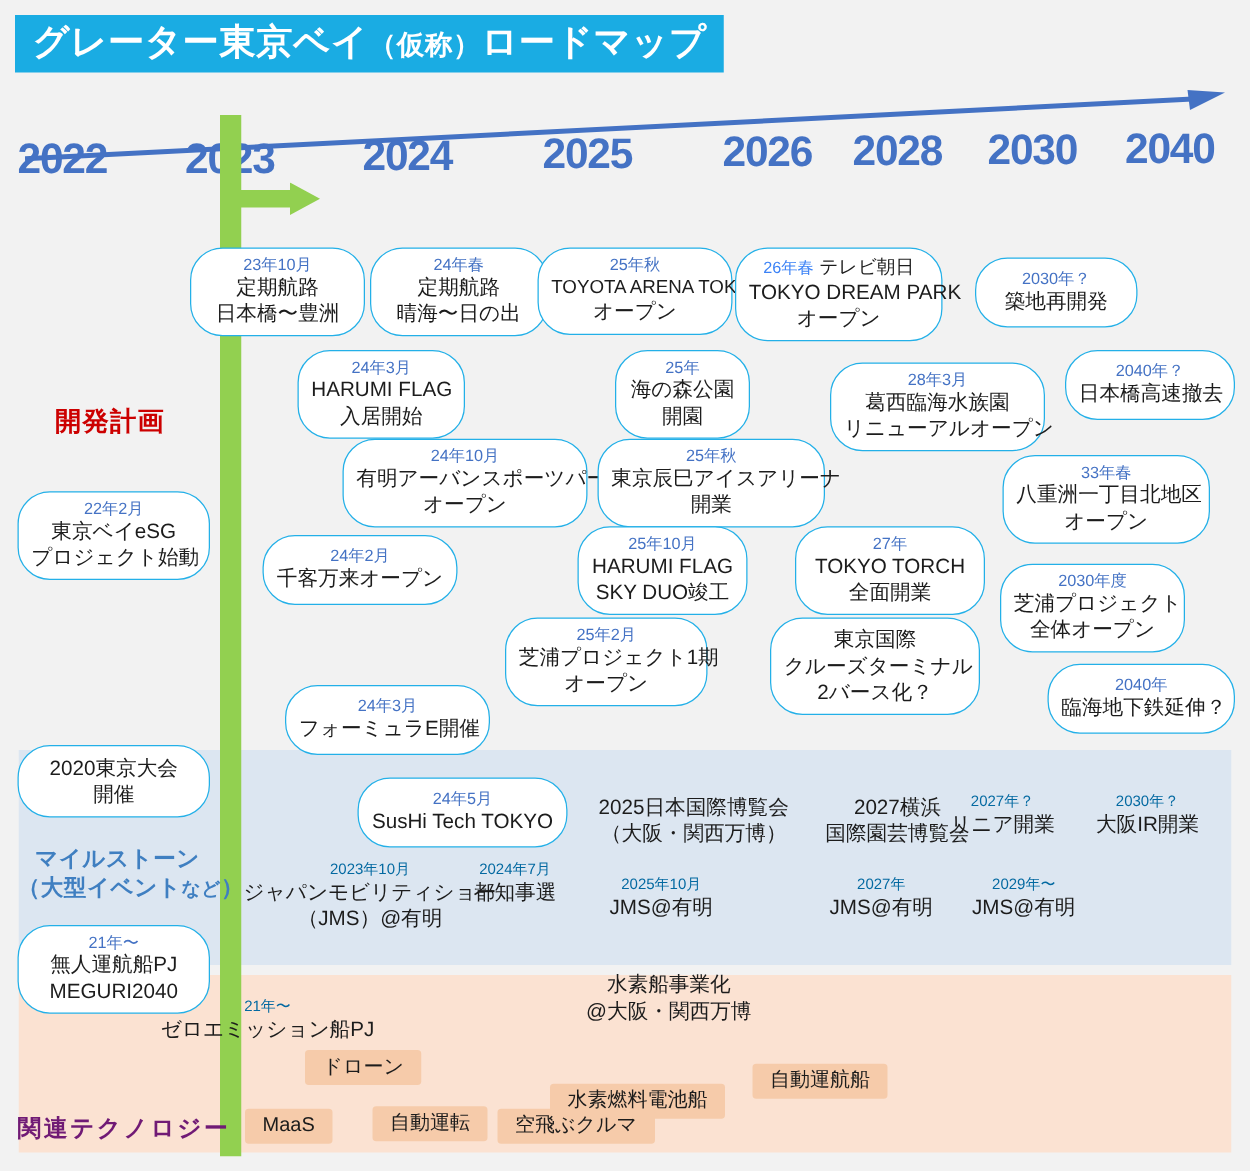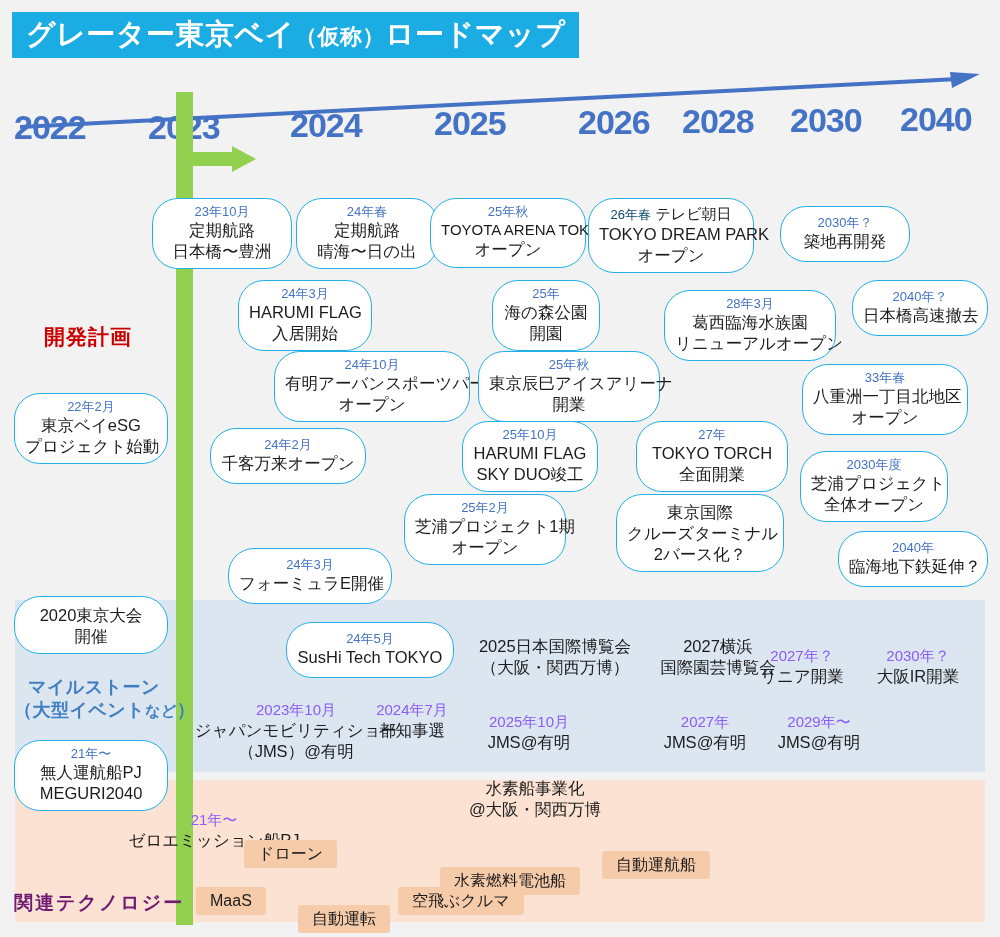--- a/index.html
+++ b/index.html
@@ -69,31 +69,31 @@
     font-size:13px;
     line-height:1.25;
     font-weight:normal;
   }
   .pill .body{
     display:block;
     font-size:16.5px;
     color:#1c1c1c;
     line-height:1.28;
   }
-  .pill .inline-date{color:#0c4a6e;font-size:13px;margin-top:44px;}
+  .pill .inline-date{color:#3b82f6;font-size:13px;margin-top:44px;}
   .pill .inline-dark{color:#1c1c1c;font-size:15px;}
 
   
   .plain{
     position:absolute;
     text-align:center;
     line-height:1.3;
     white-space:nowrap;
   }
-  .plain .date{display:block;color:#8b5cf6;font-size:15px;margin-top:12px;}
+  .plain .date{display:block;color:#0369a1;font-size:12px;}
   .plain .body{display:block;color:#1c1c1c;font-size:16.5px;}
 
   
   .sec-label{position:absolute;white-space:nowrap;font-weight:bold;text-align:center;}
   #label-dev{color:#cc0000;font-size:21px;left:44px;top:323px;letter-spacing:1px;}
   #label-milestone{color:#3f7fc1;font-size:18px;left:14px;top:676px;line-height:1.28;width:160px;letter-spacing:0.5px;text-align:center;}
   #label-milestone .sm{font-size:15px;}
   #label-tech{color:#701a75;font-size:19px;left:14px;top:890px;letter-spacing:2px;}
 
   
@@ -341,16 +341,16 @@
 
   <div class="plain" style="left:420px;top:778px;width:230px;">
     <span class="body">水素船事業化</span>
     <span class="body">@大阪・関西万博</span>
   </div>
 
   <div class="tag" style="left:244px;top:840px;">ドローン</div>
   <div class="tag" style="left:440px;top:851px;margin-top:16px;">水素燃料電池船</div>
   <div class="tag" style="left:602px;top:851px;">自動運航船</div>
   <div class="tag" style="left:196px;top:887px;">MaaS</div>
-  <div class="tag" style="left:298px;top:885px;margin-top:20px;">自動運転</div>
+  <div class="tag" style="left:298px;top:885px;">自動運転</div>
   <div class="tag" style="left:398px;top:887px;">空飛ぶクルマ</div>
 
 </div>
 
 </body></html>

